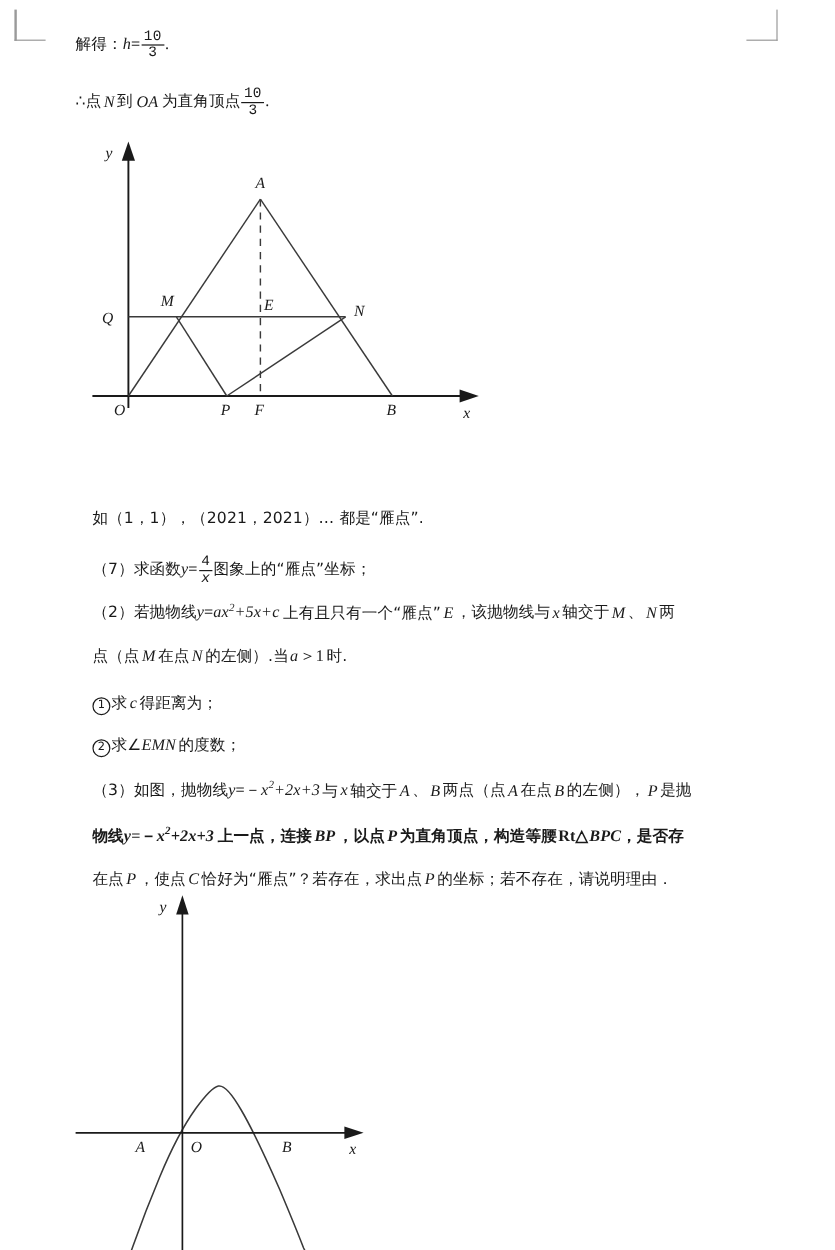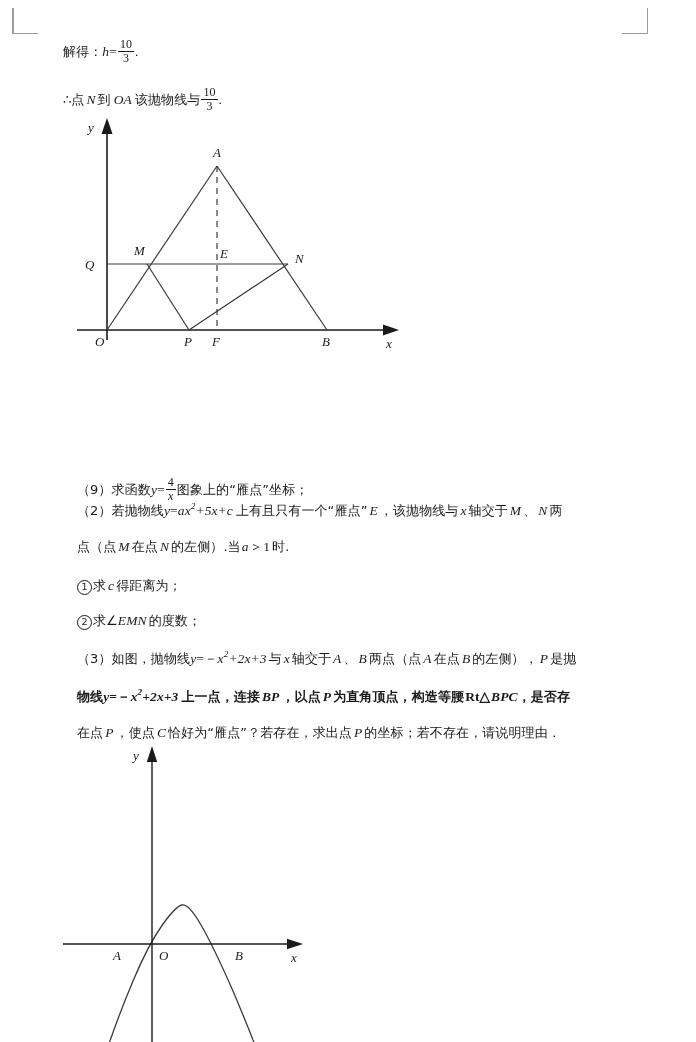--- a/index.html
+++ b/index.html
@@ -49,22 +49,22 @@
   .mi { font-family: "Liberation Serif", serif; font-style: italic; }
   .mn { font-family: "Liberation Serif", serif; }
 
   
   .frac {
     display: inline-block;
     vertical-align: -0.50em;
     text-align: center;
     font-size: 12px;
     line-height: 1.06;
-    margin: 18px 1px;
-    font-family: Liberation Serif, serif;
+    margin: 4px 1px;
+    font-family: Liberation Mono, monospace;
   }
   .frac .num { display: block; padding: 0 2px; }
   .frac .den { display: block; border-top: 1.1px solid #1a1a1a; padding: 0 2px; }
 
   sup.exp { font-size: 0.68em; vertical-align: super; font-family: "Liberation Serif", serif; font-style: italic; }
 
   .circnum {
     display: inline-block;
     width: 13px; height: 13px;
     line-height: 12px;
@@ -93,21 +93,21 @@
 <div class="crop-mark crop-tl"></div>
 <div class="crop-mark crop-tr"></div>
 
 <div class="page">
 
   <div class="para" style="left:48px; top:20px;">
     <span class="cn">解得：</span><span class="mi">h</span><span class="mn">=</span><span class="frac"><span class="num">10</span><span class="den">3</span></span><span class="mn">.</span>
   </div>
 
   <div class="para" style="left:48px; top:68px;">
-    <span class="cn">∴点</span><span class="mi" style="margin:0 2px;">N</span><span class="cn">到</span><span class="mi" style="margin:0 3px;">OA</span><span class="cn">该抛物线与</span><span class="frac"><span class="num">10</span><span class="den">3</span></span><span class="mn">.</span>
+    <span class="cn">∴点</span><span class="mi" style="margin:0 2px;">N</span><span class="cn">到</span><span class="mi" style="margin:0 3px;">OA</span><span class="cn">为直角顶点</span><span class="frac"><span class="num">10</span><span class="den">3</span></span><span class="mn">.</span>
   </div>
 
   <div class="figure" style="left:40px; top:110px;">
     <svg width="370" height="250" viewBox="0 0 370 250">
 
       <line x1="52" y1="230" x2="52" y2="22" stroke="#1a1a1a" stroke-width="1.6"></line>
       <polygon points="52,8 46.5,24 57.5,24" fill="#1a1a1a"></polygon>
       <text x="33" y="22" class="lbl">y</text>
 
       <line x1="22" y1="220" x2="330" y2="220" stroke="#1a1a1a" stroke-width="1.6"></line>
@@ -127,23 +127,26 @@
       <text x="30" y="159" class="lbl">Q</text>
       <text x="165" y="148" class="lbl">E</text>
       <text x="40" y="236" class="lbl">O</text>
       <text x="129" y="236" class="lbl">P</text>
       <text x="157" y="236" class="lbl">F</text>
       <text x="267" y="236" class="lbl">B</text>
     </svg>
   </div>
 
 
+  <div class="para" style="left:62px; top:422px;">
+    <span class="cn">如（1，1），（2021，2021）… 都是“雁点”.</span>
+  </div>
 
   <div class="para" style="left:62px; top:458px;">
-    <span class="cn">（9）求函数</span><span class="mi">y</span><span class="mn">=</span><span class="frac"><span class="num">4</span><span class="den" style="font-style:italic;">x</span></span><span class="cn">图象上的“雁点”坐标；</span>
+    <span class="cn">（7）求函数</span><span class="mi">y</span><span class="mn">=</span><span class="frac"><span class="num">4</span><span class="den" style="font-style:italic;">x</span></span><span class="cn">图象上的“雁点”坐标；</span>
   </div>
 
   <div class="para" style="left:62px; top:500px;">
     <span class="cn">（2）若抛物线</span><span class="mi">y</span><span class="mn">=</span><span class="mi">ax</span><sup class="exp">2</sup><span class="mi">+5x+c</span><span class="cn" style="margin-left:3px;">上有且只有一个“雁点”</span><span class="mi" style="margin:0 2px;">E</span><span class="cn">，该抛物线与</span><span class="mi" style="margin:0 2px;">x</span><span class="cn">轴交于</span><span class="mi" style="margin:0 2px;">M</span><span class="cn">、</span><span class="mi" style="margin:0 2px;">N</span><span class="cn">两</span>
   </div>
 
   <div class="para" style="left:62px; top:537px;text-align:right;">
     <span class="cn">点（点</span><span class="mi" style="margin:0 2px;">M</span><span class="cn">在点</span><span class="mi" style="margin:0 2px;">N</span><span class="cn">的左侧）.当</span><span class="mi" style="margin:0 1px;">a</span><span class="mn">＞1</span><span class="cn" style="margin-left:2px;">时.</span>
   </div>
 

